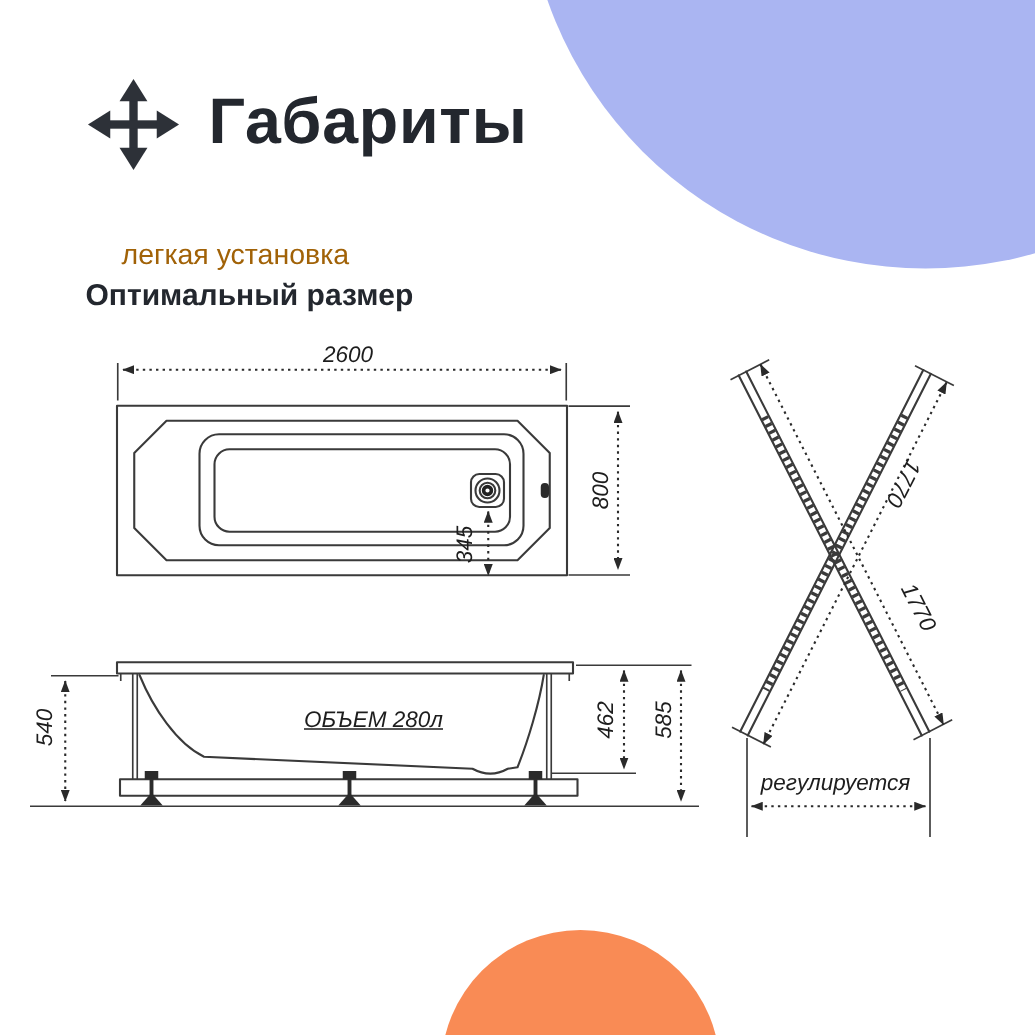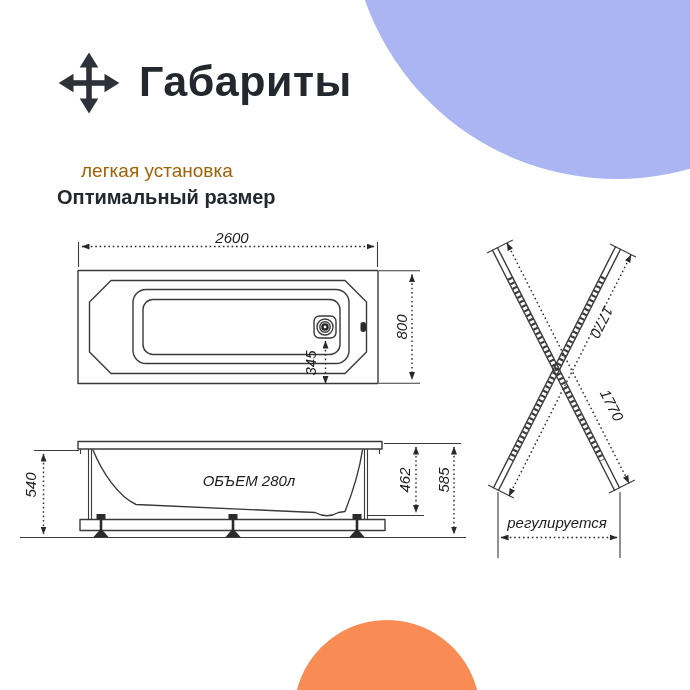--- a/index.html
+++ b/index.html
@@ -149,19 +149,19 @@
     </g>
   </svg>
 
   <div class="dim" style="left:232px;top:237px;">2600</div>
   <div class="dim r90" style="left:401px;top:327px;">800</div>
   <div class="dim r90" style="left:310px;top:363px;">345</div>
 
   <div class="dim r90" style="left:30px;top:485px;">540</div>
   <div class="dim r90" style="left:404px;top:480px;">462</div>
   <div class="dim r90" style="left:443px;top:480px;">585</div>
-  <div class="dim" style="left:249px;top:480px;">ОБЪЕМ 280л</div>
+  <div class="dim" style="left:249px;top:480px;text-decoration:underline;">ОБЪЕМ 280л</div>
 
   <div class="dim r117" style="left:602px;top:322px;">1770</div>
   <div class="dim r63" style="left:612px;top:405px;">1770</div>
   <div class="dim" style="left:557px;top:522px;font-style:italic;">регулируется</div>
 
 </div>
 
 </body></html>

